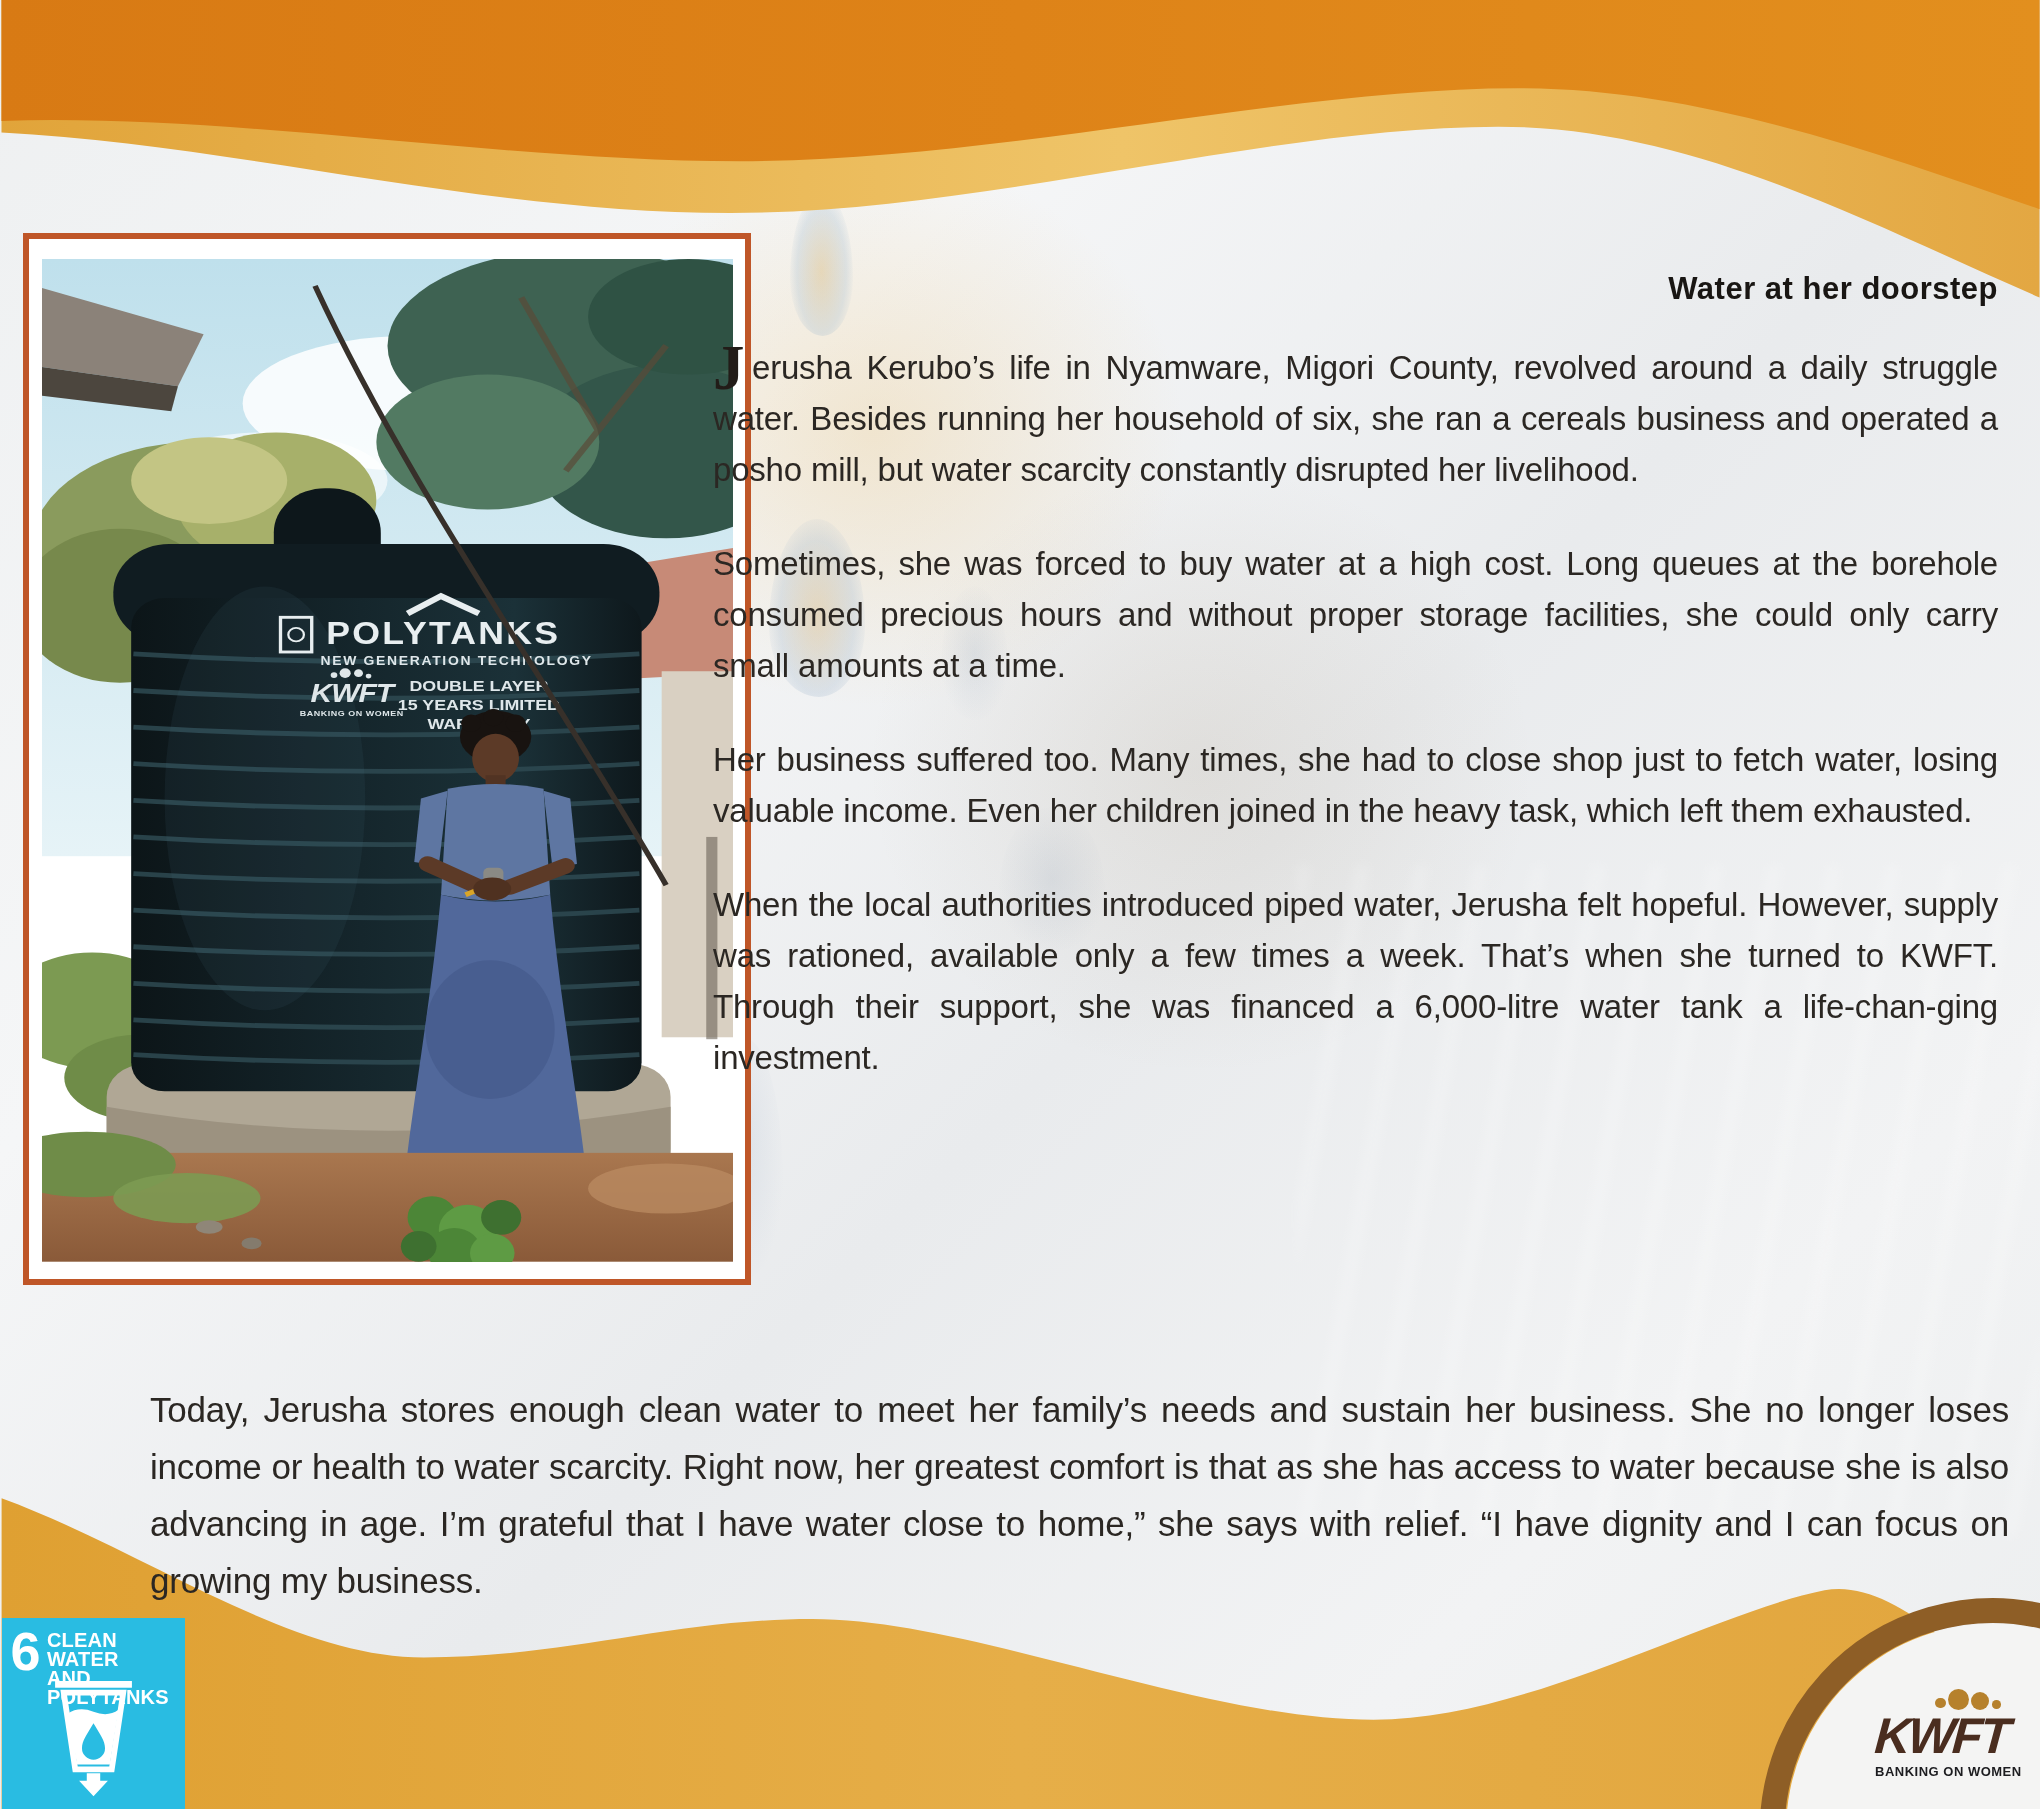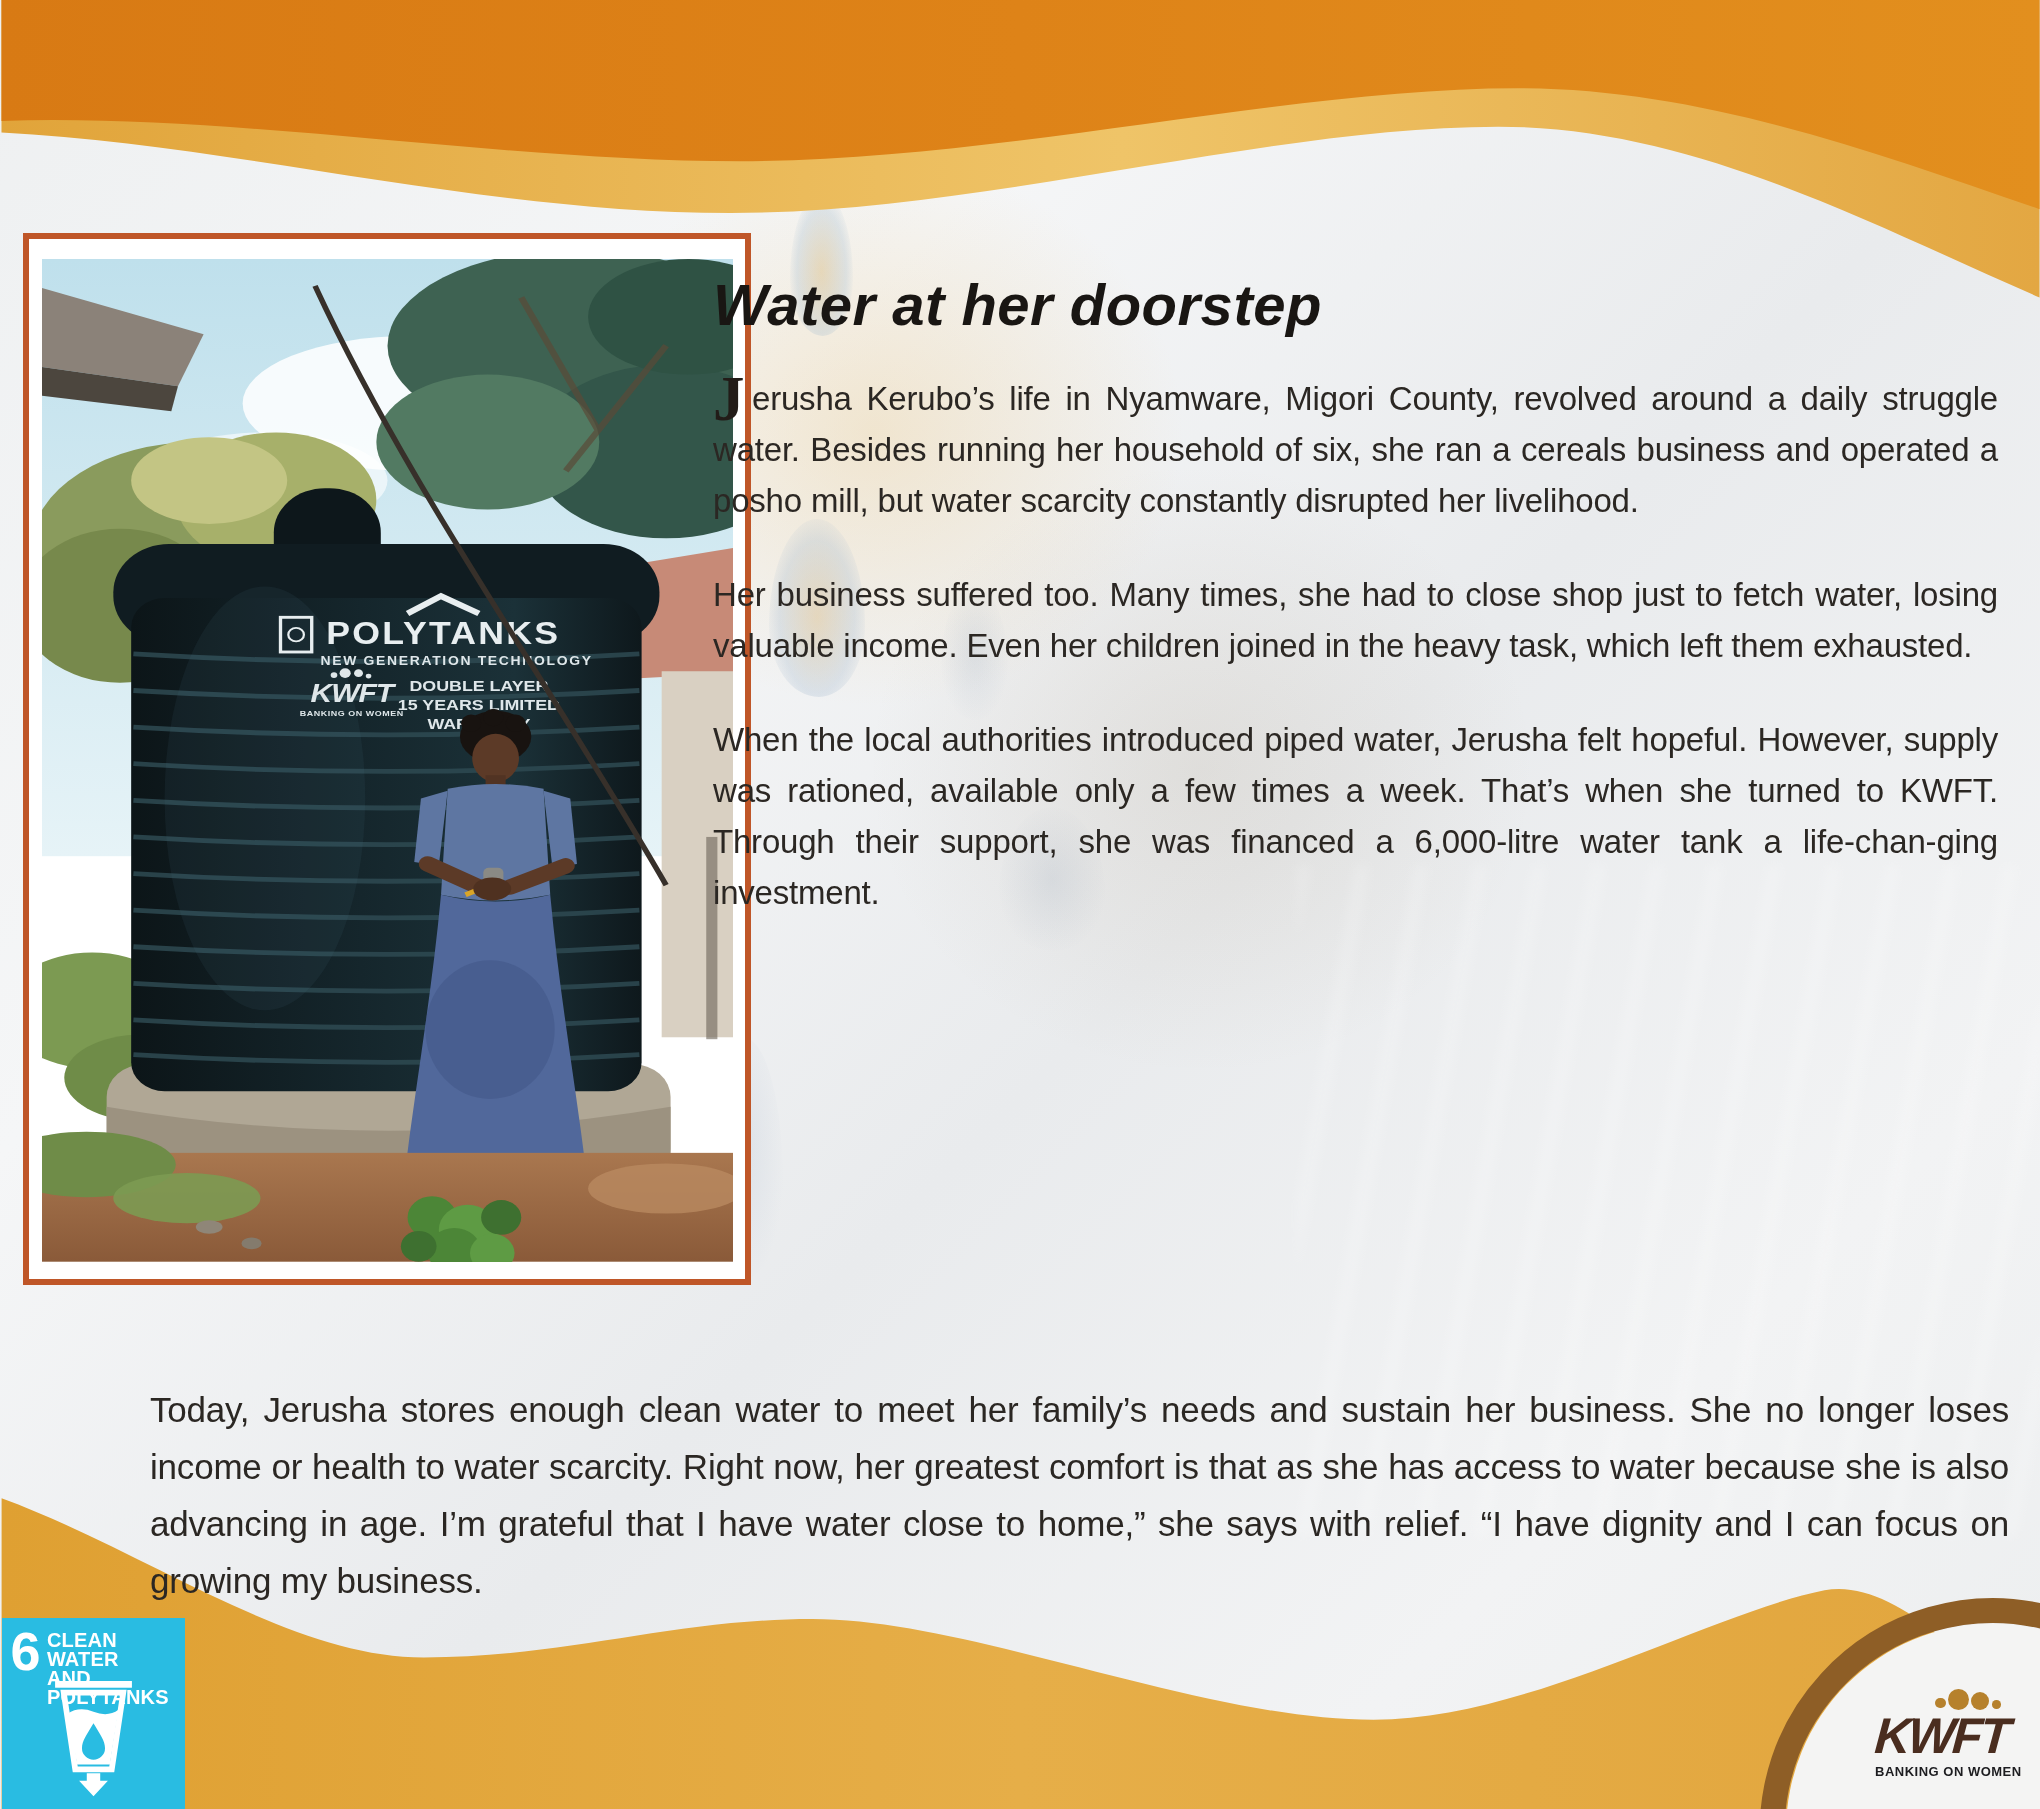--- a/index.html
+++ b/index.html
@@ -35,22 +35,22 @@
   
   .photo-frame{
     position:absolute; left:23px; top:233px; width:728px; height:1052px;
     box-sizing:border-box; border:6.7px solid #bf5628; background:#ffffff;
     padding:20px 12.5px 17.3px 12.5px;
   }
   .photo-frame svg{display:block;width:100%;height:100%;}
 
   
   .story{position:absolute; left:713px; top:271px; width:1285px;}
-  .story-title{font-size:58px; font-weight:bold; color:#191613; text-align:left;
-    margin:0 0 35px 0; letter-spacing:0.5px;font-style:italic;}
+  .story-title{font-size:31px; font-weight:bold; color:#191613; text-align:right;
+    margin:0 0 35px 0; letter-spacing:0.5px;}
   .story p{margin:0 0 43px 0; font-size:33px; line-height:51px; letter-spacing:-0.2px;
     text-align:justify; color:#2b2723;}
   .dropcap{float:left; font-family:"Liberation Serif", serif; font-weight:bold;
     font-size:63px; line-height:44px; padding:3.8px 7.7px 0 0; color:#221c18;}
   .closing{position:absolute; left:150px; top:1381px; width:1859px;
     font-size:35px; line-height:57px; letter-spacing:-0.2px; text-align:justify; color:#2b2723;}
 
   
   .sdg-badge{position:absolute; left:1.9px; top:1618px; width:183px; height:192px;
     background:#29bce2; color:#ffffff; z-index:6;}
@@ -244,20 +244,21 @@
           <circle cx="370" cy="1030" r="24" fill="#4c8637"></circle>
         <circle cx="404" cy="1032" r="20" fill="#5e9b44"></circle>
           <circle cx="338" cy="1025" r="16" fill="#3e7030"></circle>
       </g>
     </svg>
   </div>
 
   <div class="story">
     <h1 class="story-title">Water at her doorstep</h1>
     <p><span class="dropcap">J</span><span>erusha Kerubo’s life in Nyamware, Migori County, revolved around a daily struggle water. Besides running her household of six, she ran a cereals business and operated a posho mill, but water scarcity constantly disrupted her livelihood.</span></p>
+    <p>Sometimes, she was forced to buy water at a high cost. Long queues at the borehole consumed precious hours and without proper storage facilities, she could only carry small amounts at a time.</p>
     <p>Her business suffered too. Many times, she had to close shop just to fetch water, losing valuable income. Even her children joined in the heavy task, which left them exhausted.</p>
     <p>When the local authorities introduced piped water, Jerusha felt hopeful. However, supply was rationed, available only a few times a week. That’s when she turned to KWFT. Through their support, she was financed a 6,000-litre water tank a life-chan-ging investment.</p>
   </div>
 
   <div class="closing">Today, Jerusha stores enough clean water to meet her family’s needs and sustain her business. She no longer loses income or health to water scarcity. Right now, her greatest comfort is that as she has access to water because she is also advancing in age. I’m grateful that I have water close to home,” she says with relief. “I have dignity and I can focus on growing my business.</div>
 
   <div class="sdg-badge">
     <div class="sdg-number">6</div>
     <div class="sdg-label">
       <div>CLEAN WATER</div>

